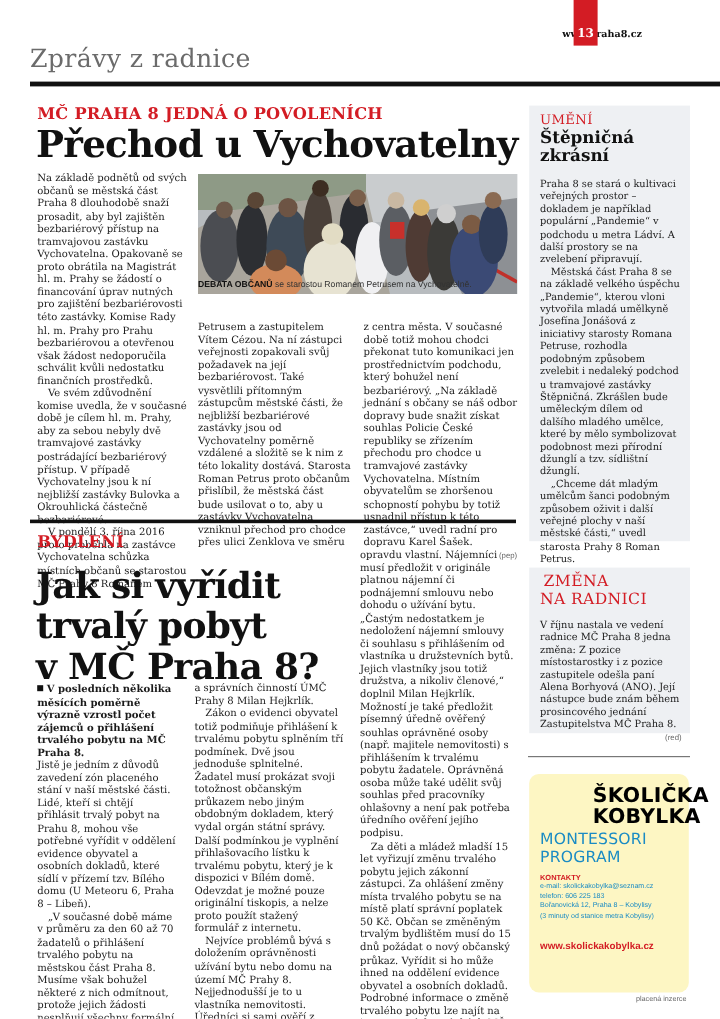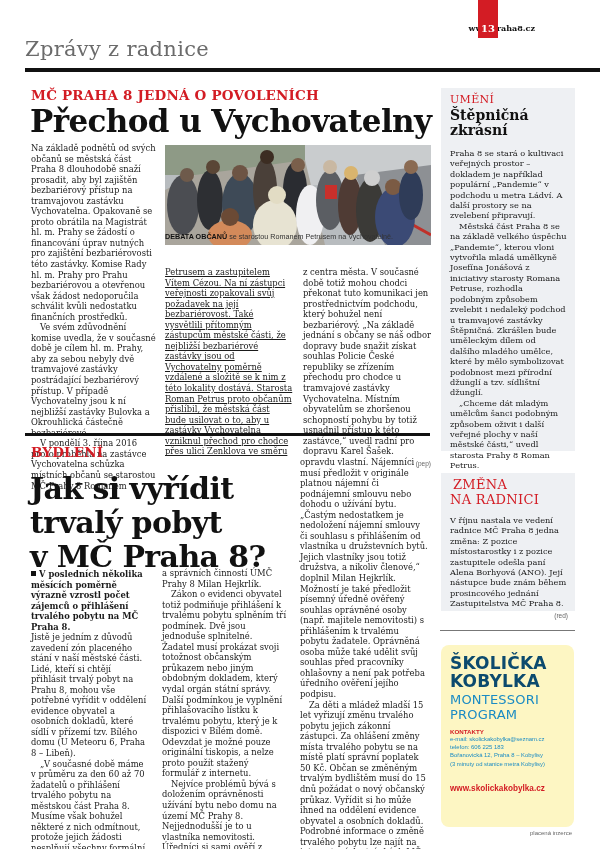--- a/index.html
+++ b/index.html
@@ -27,21 +27,21 @@
   .caption b { font-weight: bold; color: #111; }
 
   .rule-mid { position: absolute; left: 25px; top: 433px; width: 405px; height: 3px; background: #111; }
 
   .sidebox { position: absolute; background: #eef0f3; }
   .side-kicker { font-family: "DejaVu Serif", serif; font-weight: normal; color: #d31c24; font-size: 11px; letter-spacing: 0.3px; }
   .side-head { font-family: "DejaVu Serif", serif; font-weight: bold; color: #111; font-size: 14px; line-height: 15px; }
 
   .side-rule { position: absolute; left: 440px; top: 630px; width: 135px; height: 1px; background: #777; }
   .ad { position: absolute; left: 441px; top: 645px; width: 133px; height: 182px; background: #fdf6c3; border-radius: 8px; padding: 9px 8px 0 9px; }
-  .ad .t1 { font-family: "DejaVu Sans", sans-serif; font-weight: bold; font-size: 17px; line-height: 18px; color: #0c4a6e; letter-spacing: 0.2px; }
+  .ad .t1 { font-family: "DejaVu Sans", sans-serif; font-weight: bold; font-size: 17px; line-height: 18px; color: #000000; letter-spacing: 0.2px; margin-left: 44px; }
   .ad .t2 { font-family: "DejaVu Sans", sans-serif; font-size: 13px; line-height: 15px; color: #1a8bc4; margin-top: 2px; letter-spacing: 0.2px; }
   .ad .contacts-h { font-family: "Liberation Sans", sans-serif; font-weight: bold; color: #d31c24; font-size: 6.2px; margin-top: 6px; }
   .ad .ct { font-family: "Liberation Sans", sans-serif; font-size: 5.9px; line-height: 8.2px; color: #1a8bc4; white-space: nowrap; }
   .ad .web { font-family: "Liberation Sans", sans-serif; font-weight: bold; font-size: 8.2px; color: #d31c24; margin-top: 16px; white-space: nowrap; }
   .ad-note { position: absolute; left: 530px; top: 830px; font-family: "Liberation Sans", sans-serif; font-size: 6px; color: #666; }
 
   .bullet-sq { display: inline-block; width: 5px; height: 5px; background: #111; margin-right: 3px; vertical-align: 1px; }
 </style>
 </head>
 <body>
@@ -95,21 +95,21 @@
       <circle cx="207" cy="33" r="8" fill="#cfcfcf"></circle>
       <ellipse cx="230" cy="72" rx="20" ry="30" fill="#3b4a75"></ellipse>
       <circle cx="228" cy="42" r="8" fill="#7b5b44"></circle>
       <ellipse cx="246" cy="50" rx="12" ry="25" fill="#2f3c58"></ellipse>
       <circle cx="246" cy="22" r="7" fill="#8a6a52"></circle>
     </g>
   </svg>
 </div>
 <div class="caption"><b>DEBATA OBČANŮ</b><span> se starostou Romanem Petrusem na Vychovatelně.</span></div>
 
-<div class="col" style="left:165px; top:267px; width:128px;text-decoration:underline;">
+<div class="col" style="left:165px; top:267px; width:128px;">
   <p>Petrusem a zastupitelem Vítem Cézou. Na ní zástupci veřejnosti zopakovali svůj požadavek na její bezbariérovost. Také vysvětlili přítomným zástupcům městské části, že nejbližší bezbariérové zastávky jsou od Vychovatelny poměrně vzdálené a složitě se k nim z této lokality dostává. Starosta Roman Petrus proto občanům přislíbil, že městská část bude usilovat o to, aby u zastávky Vychovatelna vzniknul přechod pro chodce přes ulici Zenklova ve směru</p>
 </div>
 <div class="col" style="left:303px; top:267px; width:128px;">
   <p>z centra města. V současné době totiž mohou chodci překonat tuto komunikaci jen prostřednictvím podchodu, který bohužel není bezbariérový. „Na základě jednání s občany se náš odbor dopravy bude snažit získat souhlas Policie České republiky se zřízením přechodu pro chodce u tramvajové zastávky Vychovatelna. Místním obyvatelům se zhoršenou schopností pohybu by totiž usnadnil přístup k této zastávce,“ uvedl radní pro dopravu Karel Šašek.</p>
   <span class="sig">(pep)</span>
 </div>
 
 <div class="rule-mid"></div>
 
 <div class="kicker" style="left:31px; top:444px;">BYDLENÍ</div>

